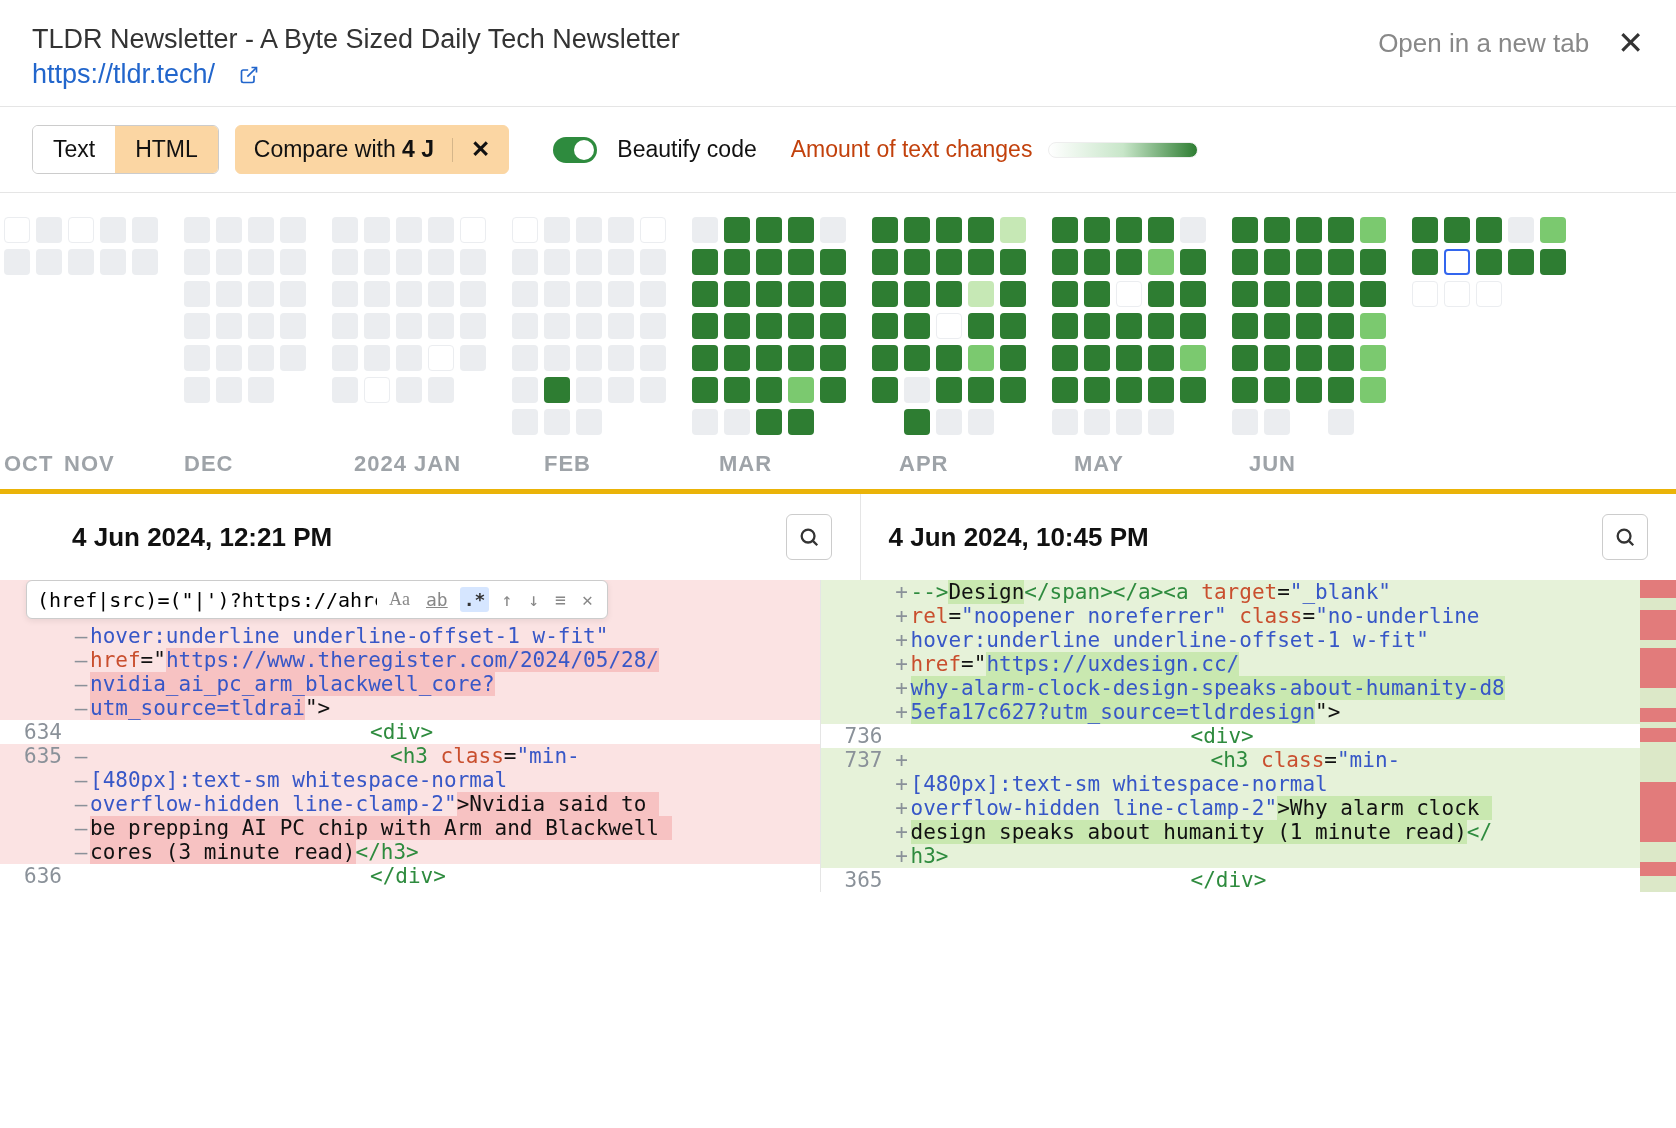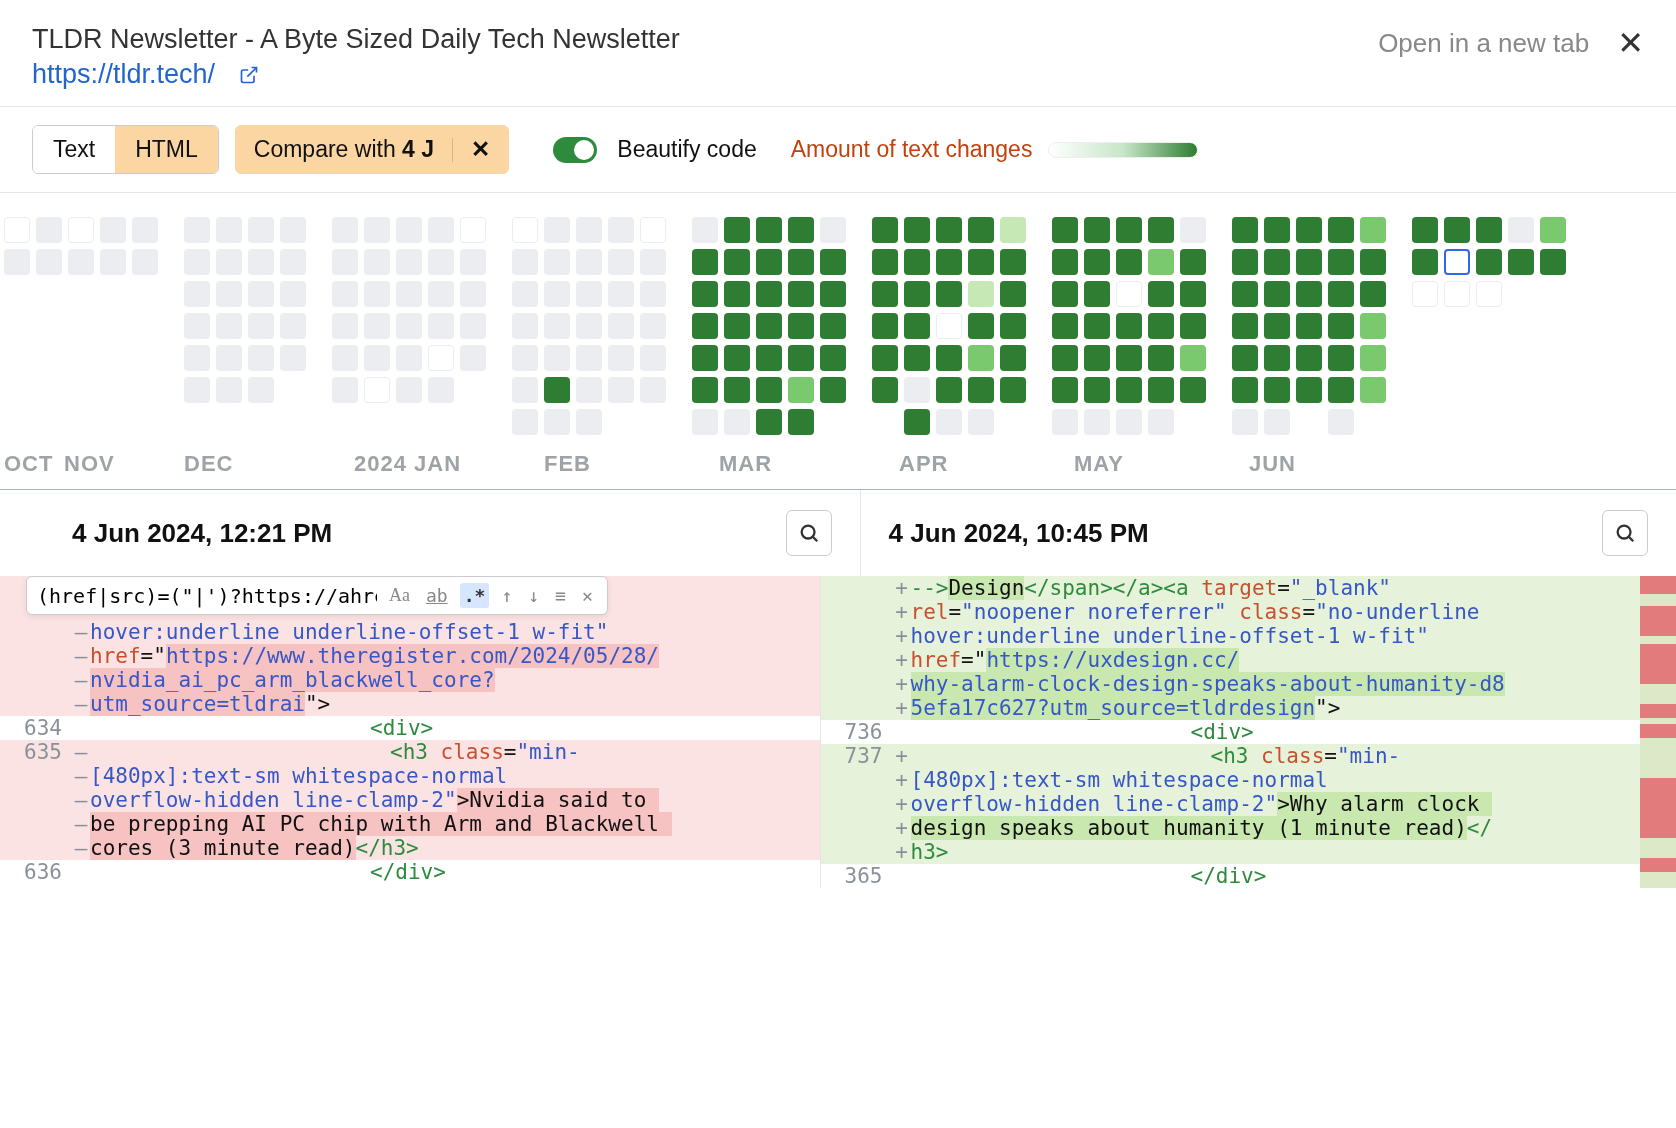--- a/index.html
+++ b/index.html
@@ -16,21 +16,21 @@
 .seg-btn { padding: 10px 20px; font-size: 23px; background: #fff; cursor: pointer; }
 .seg-btn.active { background: #fbd6a3; }
 .date-btn { display: flex; align-items: center; gap: 10px; border: 1px solid #ccc; border-radius: 6px; padding: 10px 18px; font-size: 23px; cursor: pointer; }
 .compare-btn { display: flex; align-items: center; gap: 18px; border: 1px solid #fbd6a3; background: #fbd6a3; border-radius: 6px; padding: 10px 18px; font-size: 23px; cursor: pointer; }
 .compare-btn .sep { width:1px; height:24px; background:rgba(0,0,0,0.15); }
 .toggle { width: 44px; height: 26px; background: #2e8b3e; border-radius: 13px; position: relative; cursor: pointer; }
 .toggle::after { content: ""; position: absolute; width: 20px; height: 20px; background: #fff; border-radius: 50%; top: 3px; right: 3px; }
 .toggle-label { font-size: 23px; margin-left: 4px; }
 .changes-label { font-size: 23px; color: #c2410c; margin-left: 18px; }
 .gradient { width: 150px; height: 16px; border-radius: 8px; background: linear-gradient(to right, #fff, #c8e6c9, #2e7d32); border:1px solid #eee; }
-.calendar { padding: 24px 0 12px; border-bottom: 1px solid #eab308; }
+.calendar { padding: 24px 0 12px; border-bottom: 5px solid #eab308; }
 .cal-grid { display: flex; gap: 6px; padding: 0 4px; }
 .weeks { display: flex; gap: 6px; }
 .week { display: flex; flex-direction: column; gap: 6px; }
 .day { width: 26px; height: 26px; border-radius: 4px; }
 .d0 { background: #ebedf0; }
 .dE { background: #fff; border: 1px solid #ebedf0; }
 .d1 { background: #c6e8b5; }
 .d2 { background: #7bc96f; }
 .d4 { background: #2e7d32; }
 .dSel { background:#fff; border: 2px solid #3366ee; }

